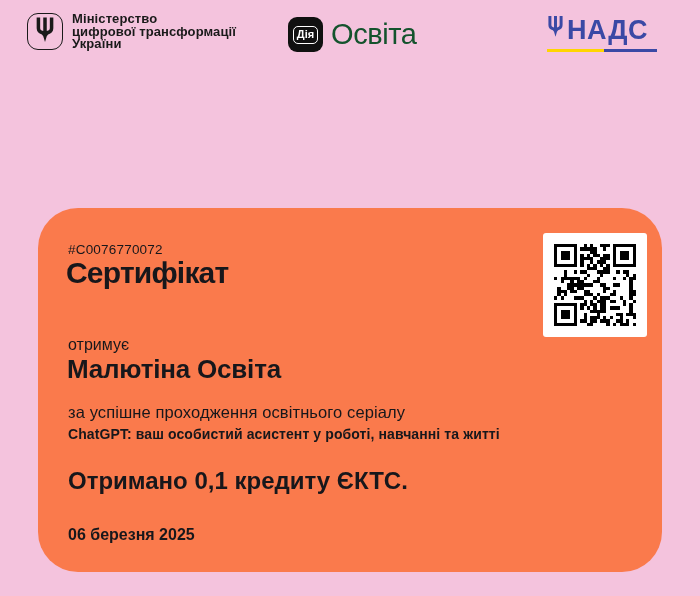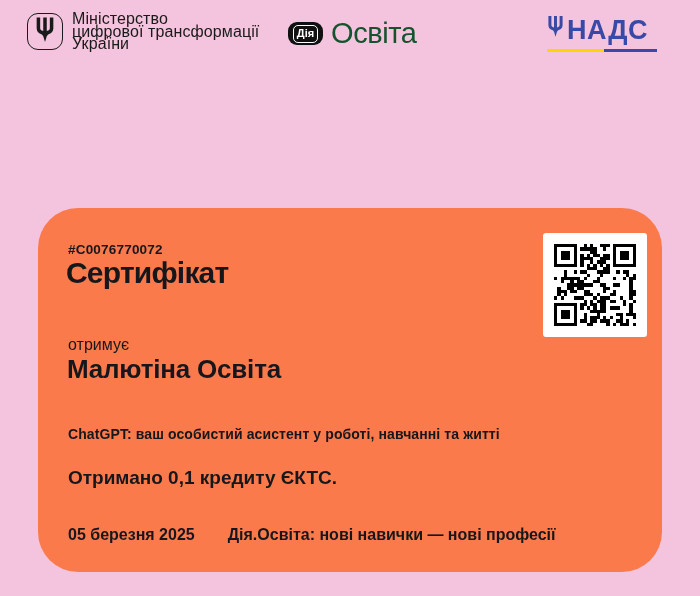--- a/index.html
+++ b/index.html
@@ -25,29 +25,29 @@
     display: flex; align-items: center; gap: 9px;
   }
   .ministry-emblem {
     width: 36px; height: 37px;
     border: 1.6px solid #1a1a1a;
     border-radius: 11px;
     display: flex; align-items: center; justify-content: center;
     flex: none;
   }
   .ministry-text {
-    font-size: 16px; line-height: 12.6px; font-weight: 400;
+    font-size: 13px; line-height: 12.6px; font-weight: 700;
     letter-spacing: 0.1px; color: #1a1a1a;
   }
   .diia-group {
     position: absolute; left: 288px; top: 17px;
     display: flex; align-items: center; gap: 8px;
   }
   .diia-badge {
-    width: 35px; height: 23px; background: #101010;
+    width: 35px; height: 35px; background: #101010;
     border-radius: 9px;
     display: flex; align-items: center; justify-content: center;
     flex: none;
   }
   .diia-badge-inner {
     border: 1px solid #fff; border-radius: 5px;
     padding: 2px 3px 3px 3px;
     color: #fff; font-size: 11px; font-weight: 700; line-height: 1;
   }
   .osvita-label {
@@ -66,21 +66,21 @@
 
   
   .card {
     position: absolute; left: 38px; top: 208px;
     width: 624px; height: 364px;
     background: var(--card);
     border-radius: 40px;
   }
   .cert-number {
     position: absolute; left: 30px; top: 34px;
-    font-size: 13.5px; font-weight: 700; letter-spacing: 0.2px;
+    font-size: 13.5px; font-weight: 400; letter-spacing: 0.2px;
   }
   .cert-title {
     position: absolute; left: 28px; top: 48px;
     font-size: 30px; font-weight: 700; letter-spacing: -0.8px;
   }
   .qr-box {
     position: absolute; right: 15px; top: 25px;
     width: 104px; height: 104px;
     background: #fff; border-radius: 3px;
     display: flex; align-items: center; justify-content: center;
@@ -97,21 +97,21 @@
   .course-intro {
     position: absolute; left: 30px; top: 195px;
     font-size: 16.5px; font-weight: 400; letter-spacing: 0.1px;
   }
   .course-title {
     position: absolute; left: 30px; top: 218px;
     font-size: 14px; font-weight: 700; letter-spacing: 0.1px;
   }
   .credit-line {
     position: absolute; left: 30px; top: 259px;
-    font-size: 19px; font-weight: 700;
+    font-size: 24px; font-weight: 700;
   }
   .card-footer {
     position: absolute; left: 30px; top: 318px;
     display: flex; gap: 33px; align-items: baseline;
   }
   .footer-date { font-size: 16px; font-weight: 700; }
   .footer-tagline { font-size: 16px; font-weight: 700; }
 
   .trident-black { fill: #1a1a1a; }
   .trident-blue { fill: var(--nads-blue); }
@@ -456,22 +456,22 @@
         <rect x="20" y="24" width="1" height="1" fill="#000"></rect>
         <rect x="21" y="24" width="1" height="1" fill="#000"></rect>
         <rect x="22" y="24" width="1" height="1" fill="#000"></rect>
         <rect x="24" y="24" width="1" height="1" fill="#000"></rect>
       </svg>
   </div>
 
   <div class="recipient-label">отримує</div>
   <div class="recipient-name">Малютіна Освіта</div>
 
+  <div class="course-intro">за успішне проходження освітнього серіалу</div>
   <div class="course-title">ChatGPT: ваш особистий асистент у роботі, навчанні та житті</div>
 
   <div class="credit-line">Отримано 0,1 кредиту ЄКТС.</div>
 
   <div class="card-footer">
-    <span class="footer-date">05 березня 2025</span>
-    <span class="footer-tagline">Дія.Освіта: нові навички — нові професії</span>
+    <span class="footer-date">06 березня 2025</span>
   </div>
 
 </div>
 
 </body></html>

